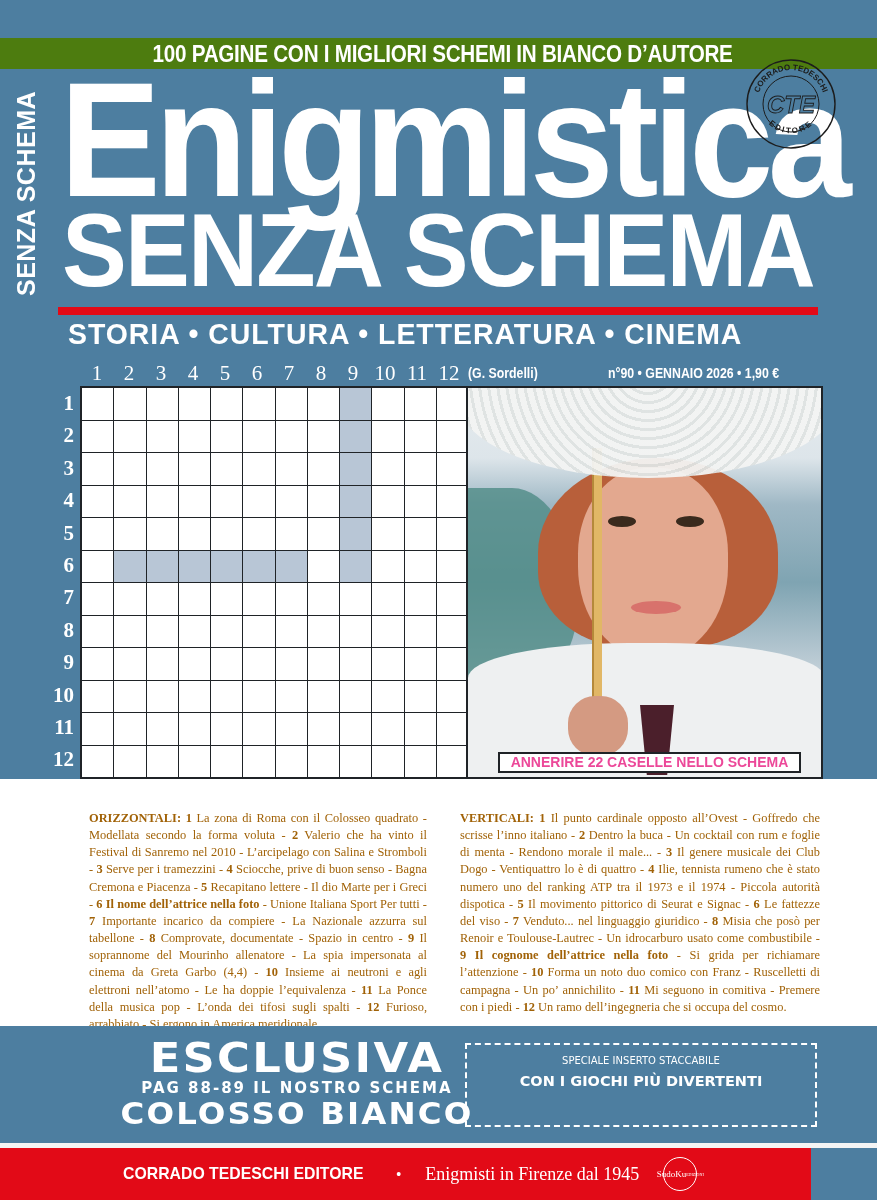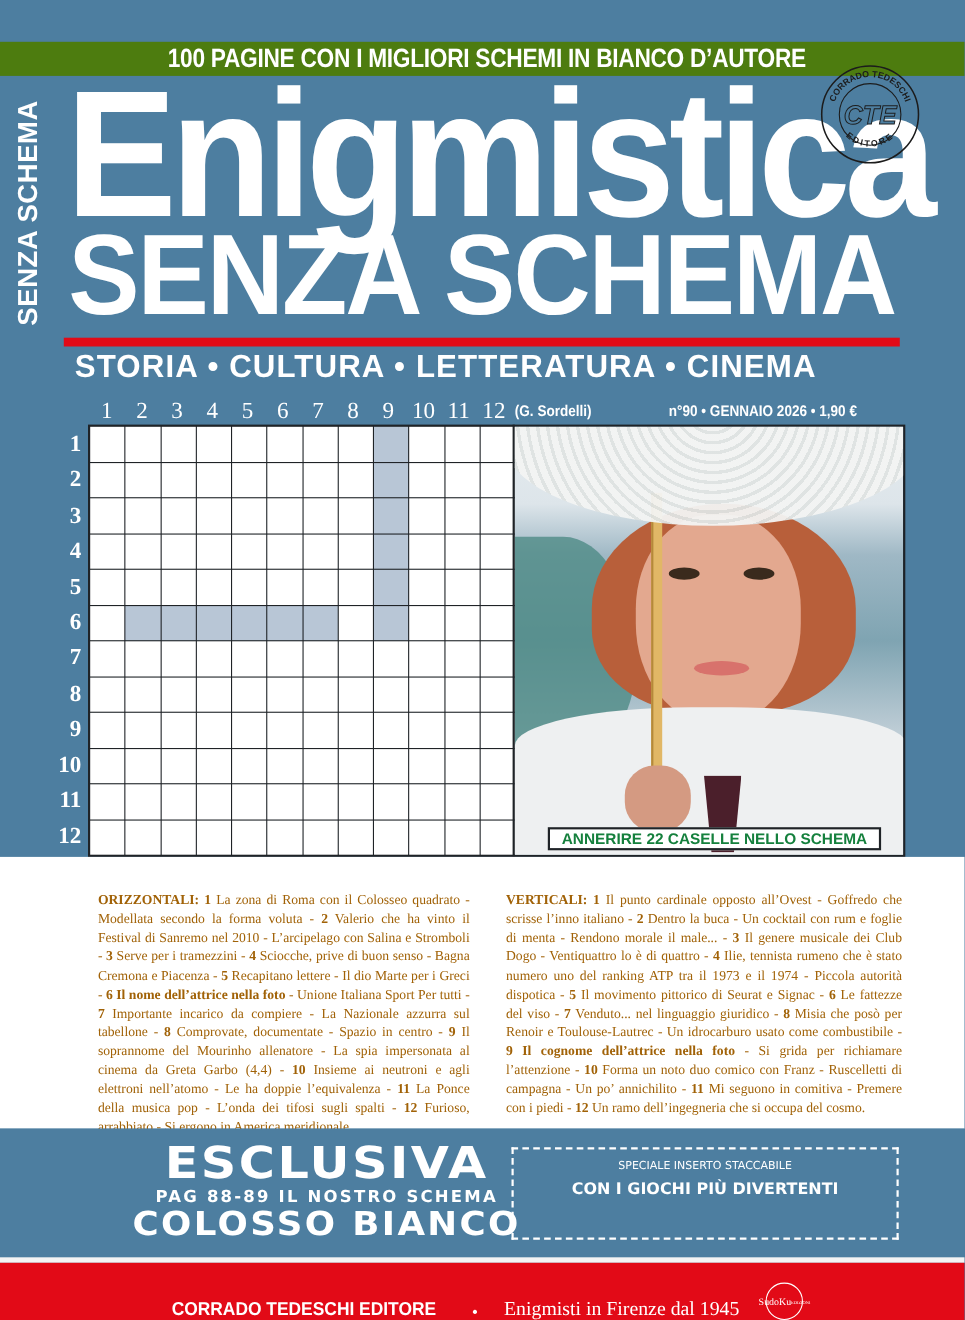--- a/index.html
+++ b/index.html
@@ -51,42 +51,42 @@
   .photo .hair { position: absolute; left: 70px; top: 70px; width: 240px; height: 190px; border-radius: 50% 50% 40% 40%; background: #b85f3a; }
   .photo .face { position: absolute; left: 110px; top: 80px; width: 150px; height: 190px; border-radius: 45% 45% 48% 48%; background: #e3a88f; }
   .photo .eye { position: absolute; top: 128px; width: 28px; height: 11px; background: #3a2a1d; border-radius: 50%; }
   .photo .eye.l { left: 140px; } .photo .eye.r { left: 208px; }
   .photo .lips { position: absolute; left: 163px; top: 213px; width: 50px; height: 13px; border-radius: 50%; background: #d8726c; }
   .photo .shirt { position: absolute; left: 0; top: 255px; width: 357px; height: 140px; background: #eef0f1; border-radius: 45% 45% 0 0 / 25% 25% 0 0; }
   .photo .tie { position: absolute; left: 172px; top: 317px; width: 34px; height: 70px; background: #4b1f2b; clip-path: polygon(0 0, 100% 0, 80% 100%, 20% 100%); }
   .photo .stick { position: absolute; left: 124px; top: 60px; width: 10px; height: 260px; background: #e1b766; border-left: 2px solid #b5893a; }
   .photo .hand { position: absolute; left: 100px; top: 308px; width: 60px; height: 60px; background: #d49a82; border-radius: 45%; }
   .photo .caption { position: absolute; left: 30px; top: 364px; width: 303px; height: 21px; background: #fff; border: 2px solid #1f2327;
-    color: #15803d; font-weight: bold; font-size: 14px; text-align: center; line-height: 17px; white-space: nowrap; }
+    color: #ec4899; font-weight: bold; font-size: 14px; text-align: center; line-height: 17px; white-space: nowrap; }
 
   .clues { position: absolute; left: 0; top: 779px; width: 877px; height: 247px; background: #fff; }
   .clue-col { position: absolute; top: 9px; width: 338px; font-family: Liberation Serif, serif; font-size: 12.4px; line-height: 17.15px;
     color: #a16207; text-align: justify; margin-top: 22px; }
   .clue-col.h { left: 89px; } .clue-col.v { left: 460px; width: 360px; }
   .clue-col b { font-weight: bold; }
 
   .promo { position: absolute; left: 0; top: 1026px; width: 877px; height: 117px; background: #4d7ea0; }
   .promo-left { position: absolute; left: 80px; top: 12px; width: 360px; text-align: center; margin-left: 37px; }
   .promo-left .big { font-family: "DejaVu Sans", sans-serif; font-weight: bold; font-size: 40px; line-height: 40px; letter-spacing: 2px; transform: scaleX(1.12); }
   .promo-left .small { font-family: "DejaVu Sans", sans-serif; font-weight: bold; font-size: 15px; line-height: 20px; letter-spacing: 2px; }
   .promo-left .mid { font-family: "DejaVu Sans", sans-serif; font-weight: bold; font-size: 30px; line-height: 32px; letter-spacing: 2px; transform: scaleX(1.08); }
 
   .promo-right { position: absolute; left: 465px; top: 17px; width: 352px; height: 84px; border: 2px dashed #fff; text-align: center; padding-top: 6px; }
   .promo-right .l1 { font-family: "DejaVu Sans", sans-serif; font-weight: normal; font-size: 10px; line-height: 20px; }
   .promo-right .l2 { font-family: "DejaVu Sans", sans-serif; font-weight: bold; font-size: 22px; line-height: 24px; letter-spacing: 1px; }
   .promo-right .l2 .outline { color: #4d7ea0; -webkit-text-stroke: 1px #fff; font-size: 20px; letter-spacing: 0; }
   .promo-right .l3 { font-family: "DejaVu Sans", sans-serif; font-weight: bold; font-size: 14.5px; line-height: 20px; }
 
   .white-strip { position: absolute; left: 0; top: 1143px; width: 877px; height: 5px; background: #f4f4f4; }
-  .footer { position: absolute; left: 0; top: 1148px; width: 877px; height: 52px; background: #e20a17; display: flex; align-items: flex-end; justify-content: center; gap: 24px; }
+  .footer { position: absolute; left: 0; top: 1148px; width: 811px; height: 52px; background: #e20a17; display: flex; align-items: center; justify-content: center; gap: 24px; }
   .footer .pub { font-weight: bold; font-size: 17px; transform: scaleX(0.93); white-space: nowrap; display: inline-block; }
   .footer .sep { font-size: 14px; }
   .footer .tag { font-family: "Liberation Serif", serif; font-size: 18px; white-space: nowrap; }
   .footer .sudoku-logo { width: 34px; height: 34px; border: 1.5px solid #fff; border-radius: 50%; display: flex; flex-direction: row; align-items: center; justify-content: center; font-family: "Liberation Serif", serif; font-size: 9px; line-height: 9px; }
   .footer .sudoku-logo small { font-size: 4px; line-height: 5px; }
 </style>
 </head>
 <body>
 
 <div class="top-banner">

